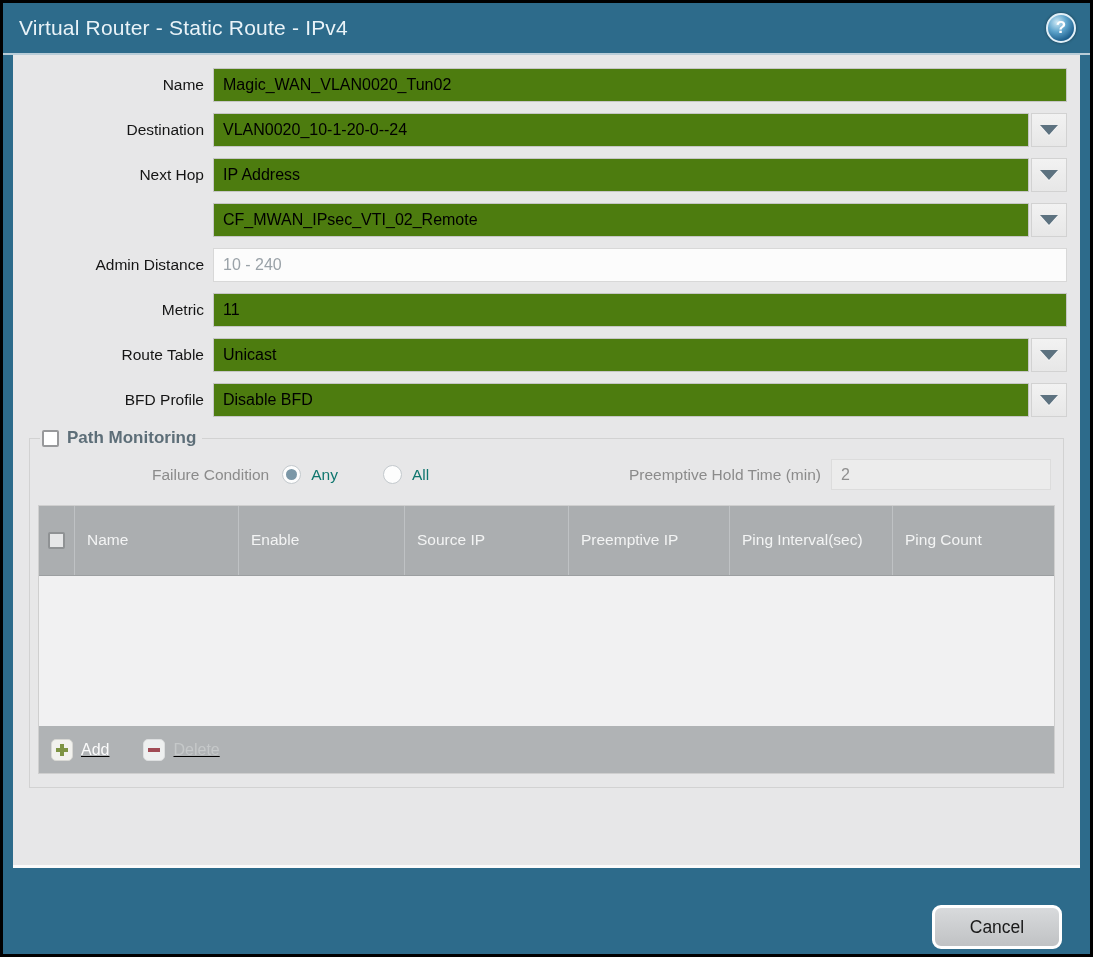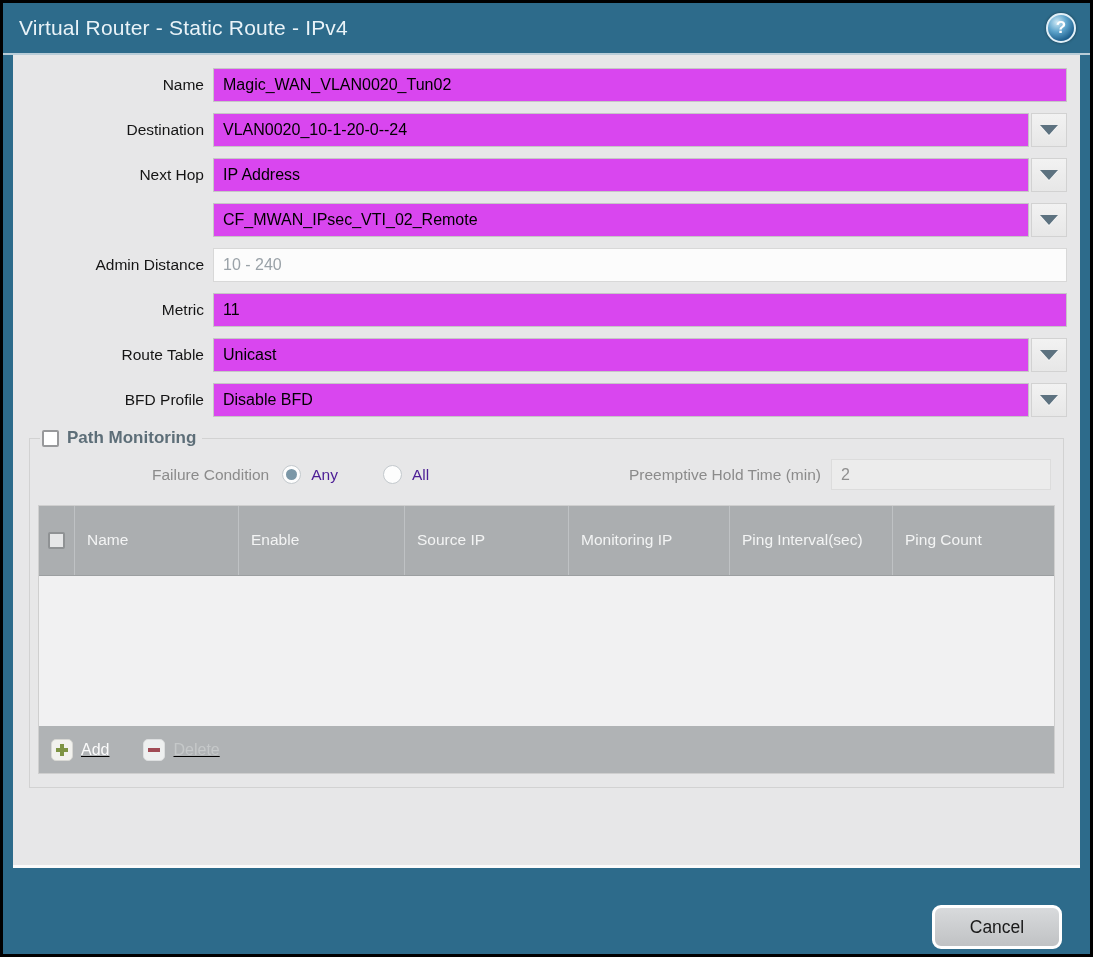--- a/index.html
+++ b/index.html
@@ -63,21 +63,21 @@
     text-align: right;
     padding-right: 9px;
     font-size: 15.5px;
     color: #151515;
   }
   .input-wrap { flex: 1; display: flex; align-items: stretch; }
   .txt {
     flex: 1;
     height: 34px;
     border: 1px solid #c6c6c6;
-    background: #d946ef;
+    background: #4d7c0f;
     font-family: "Liberation Sans", sans-serif;
     font-size: 16px;
     color: #000;
     padding: 0 9px;
     outline: none;
     min-width: 0;
   }
   .txt.dim { background: #fcfcfc; border-color: #d8d8d8; }
   .txt.dim::placeholder { color: #9aa2a8; opacity: 1; }
   .dd-btn {
@@ -138,21 +138,21 @@
     border: 1px solid #c3c9cd;
     display: flex; align-items: center; justify-content: center;
     cursor: pointer;
   }
   .radio.selected::after {
     content: "";
     width: 11px; height: 11px;
     border-radius: 50%;
     background: #7b97a7;
   }
-  .radio-label { color: #4c1d95; cursor: default; }
+  .radio-label { color: #0f766e; cursor: default; }
   .preempt-group { margin-left: auto; display: flex; align-items: center; }
   .preempt-label { margin-right: 10px; color: #8b8b8b; }
   .preempt-input {
     width: 220px; height: 31px;
     background: #ececec;
     border: 1px solid #dcdcdc;
     font-family: "Liberation Sans", sans-serif;
     font-size: 16px;
     color: #8f8f8f;
     padding: 0 9px;
@@ -362,21 +362,21 @@
       </div>
 
       <div class="pm-table">
         <div class="tbl-header">
           <div class="th th-check">
             <span class="hdr-checkbox"></span>
           </div>
           <div class="th col-name">Name</div>
           <div class="th col-enable">Enable</div>
           <div class="th col-srcip">Source IP</div>
-          <div class="th col-dstip">Monitoring IP</div>
+          <div class="th col-dstip">Preemptive IP</div>
           <div class="th col-ping">Ping Interval(sec)</div>
           <div class="th col-count">Ping Count</div>
         </div>
         <div class="tbl-body"></div>
         <div class="tbl-toolbar">
           <div class="tool-btn">
             <span class="mini-icon plus"></span>
             <span class="tool-label-add">Add</span>
           </div>
           <div class="tool-btn">

